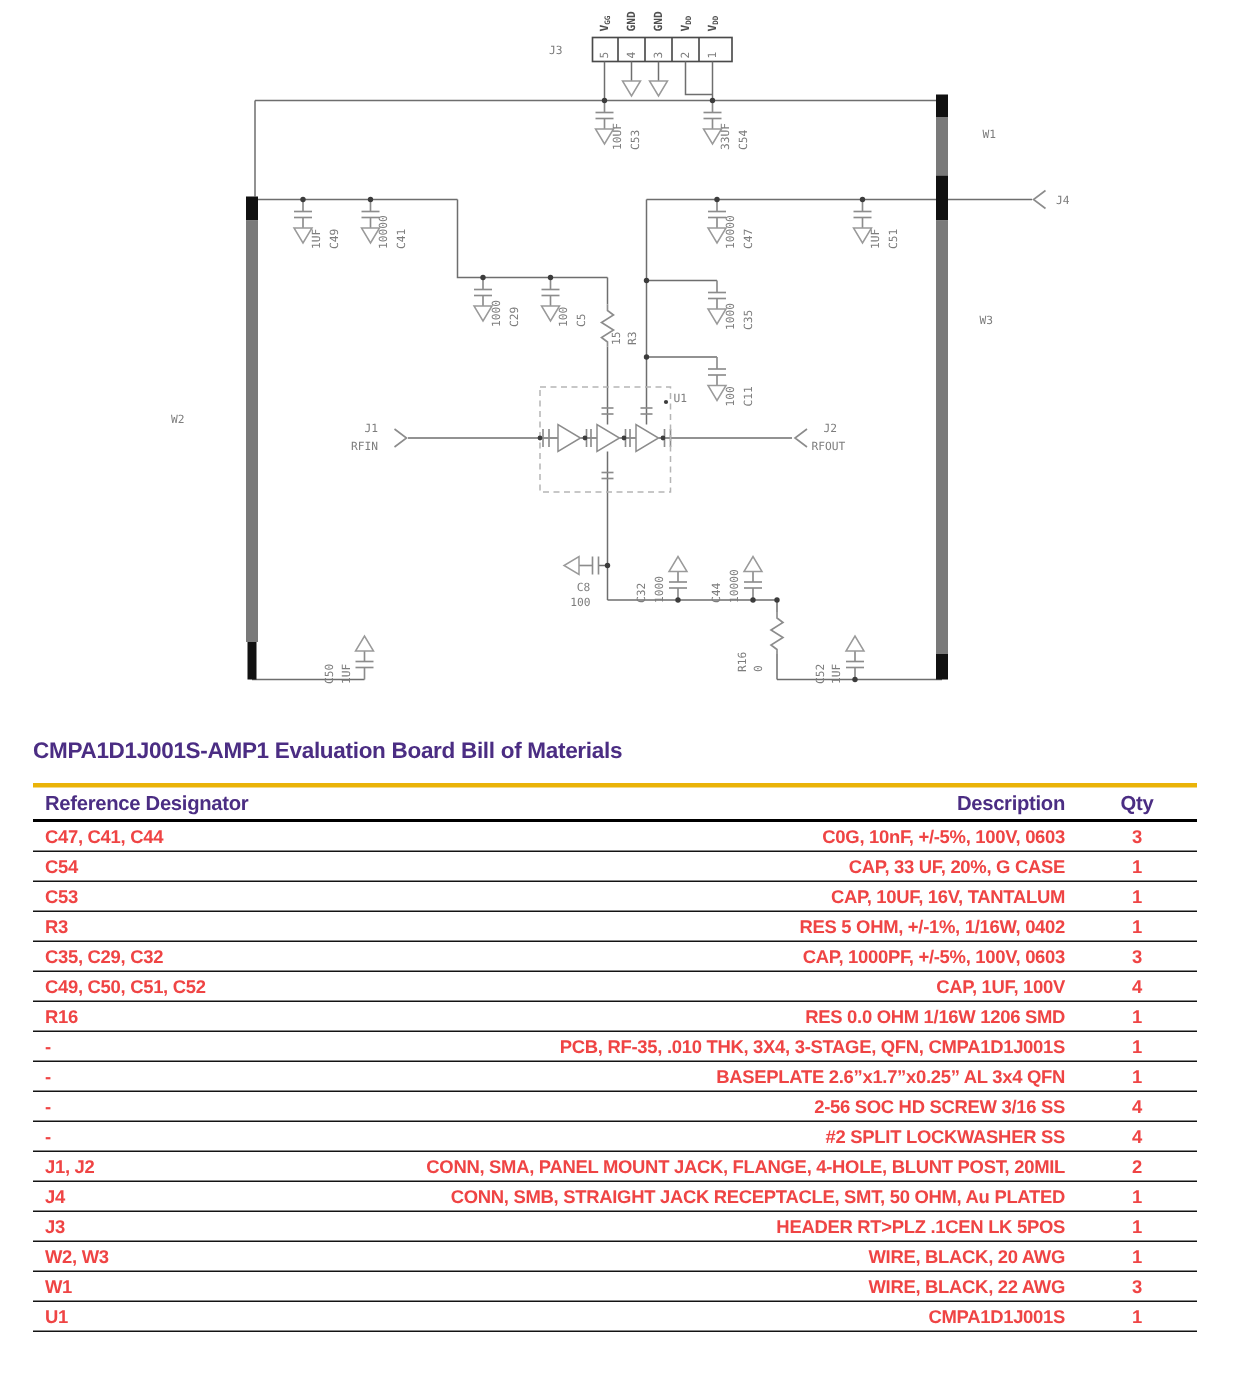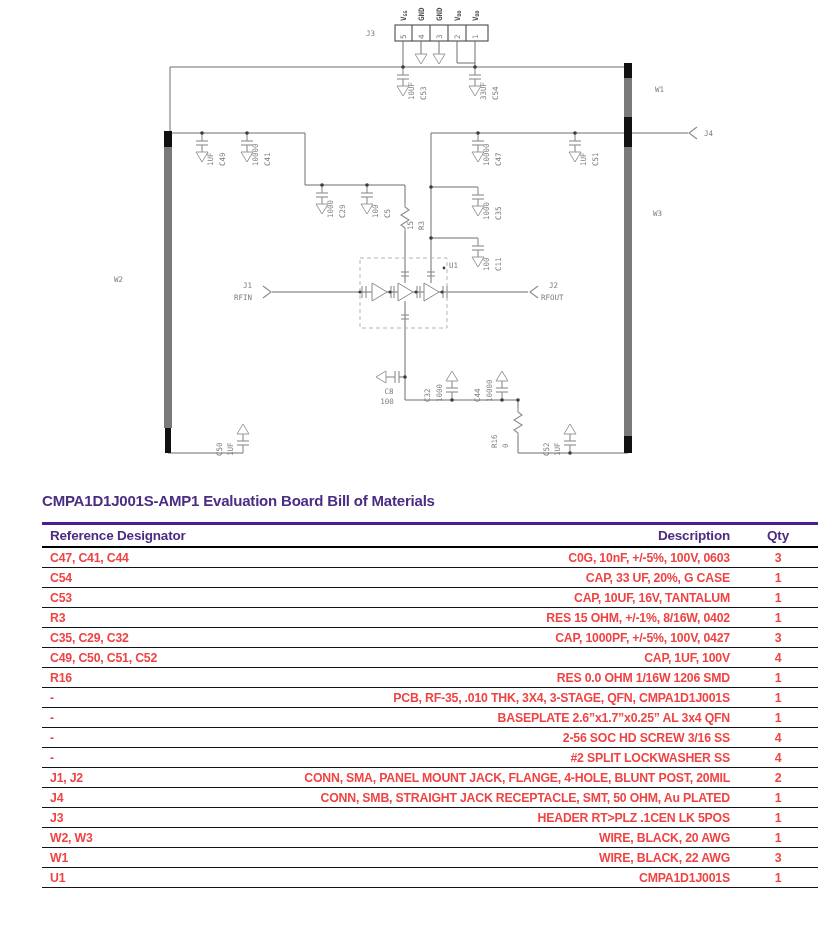--- a/index.html
+++ b/index.html
@@ -11,23 +11,23 @@
   #schsvg .gnd{stroke:#9a9a9a;stroke-width:1;fill:#ffffff;}
   #schsvg .amp{stroke:#8c8c8c;stroke-width:1;fill:#ffffff;}
   #schsvg .dot{fill:#3c3c3c;stroke:none;}
   #schsvg .bar{fill:#7a7a7a;stroke:none;}
   #schsvg .bartip{fill:#111111;stroke:none;}
   #schsvg .dashed{stroke:#b5b5b5;stroke-width:1;fill:none;stroke-dasharray:4 3;}
   #schsvg .jbox{stroke:#4a4a4a;stroke-width:1.1;fill:none;}
   #schsvg text{font-family:"DejaVu Sans Mono",monospace;font-size:7.5px;fill:#7d7d7d;}
   #schsvg .pinlbl{fill:#4f4f4f;font-weight:bold;}
   
-  .bom{margin-left:42px;width:776px;}
+  .bom{margin-left:22px;width:776px;}
   .bom h2{font-size:15px;font-weight:700;color:#4b2d83;margin:10px 0 13px 0;letter-spacing:-0.2px;}
-  table.bom-table{width:776px;border-collapse:collapse;border-top:3px solid #4c1d95;table-layout:fixed;}
+  table.bom-table{width:776px;border-collapse:collapse;border-top:3px solid #eab308;table-layout:fixed;}
   table.bom-table th{color:#4b2d83;font-size:13.5px;font-weight:700;border-bottom:2px solid #000;padding:3px 8px;letter-spacing:-0.2px;}
   table.bom-table td{font-size:12.3px;font-weight:700;color:#ef4444;border-bottom:1.5px solid #141414;padding:2.5px 8px;letter-spacing:-0.2px;white-space:nowrap;overflow:hidden;}
   .col-ref{width:196px;text-align:left;}
   .col-desc{text-align:right;}
   .col-qty{width:64px;text-align:center;}
 </style>
 </head>
 <body>
 
 <svg id="schsvg" width="836" height="482" viewBox="0 0 836 482" xmlns="http://www.w3.org/2000/svg">
@@ -272,26 +272,26 @@
           <td class="col-desc">CAP, 33 UF, 20%, G CASE</td>
           <td class="col-qty">1</td>
         </tr>
         <tr>
           <td class="col-ref">C53</td>
           <td class="col-desc">CAP, 10UF, 16V, TANTALUM</td>
           <td class="col-qty">1</td>
         </tr>
         <tr>
           <td class="col-ref">R3</td>
-          <td class="col-desc">RES 15 OHM, +/-1%, 8/16W, 0402</td>
+          <td class="col-desc">RES 5 OHM, +/-1%, 1/16W, 0402</td>
           <td class="col-qty">1</td>
         </tr>
         <tr>
           <td class="col-ref">C35, C29, C32</td>
-          <td class="col-desc">CAP, 1000PF, +/-5%, 100V, 0427</td>
+          <td class="col-desc">CAP, 1000PF, +/-5%, 100V, 0603</td>
           <td class="col-qty">3</td>
         </tr>
         <tr>
           <td class="col-ref">C49, C50, C51, C52</td>
           <td class="col-desc">CAP, 1UF, 100V</td>
           <td class="col-qty">4</td>
         </tr>
         <tr>
           <td class="col-ref">R16</td>
           <td class="col-desc">RES 0.0 OHM 1/16W 1206 SMD</td>

